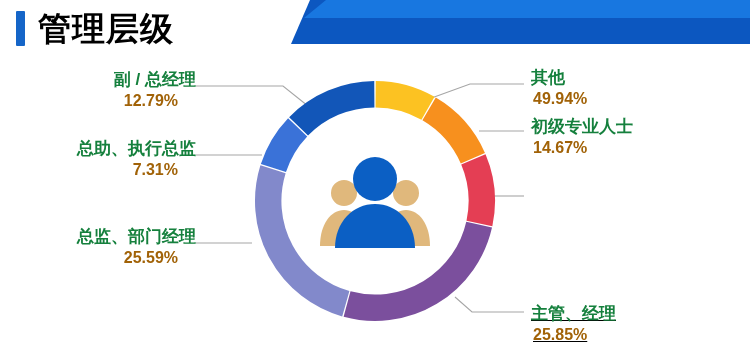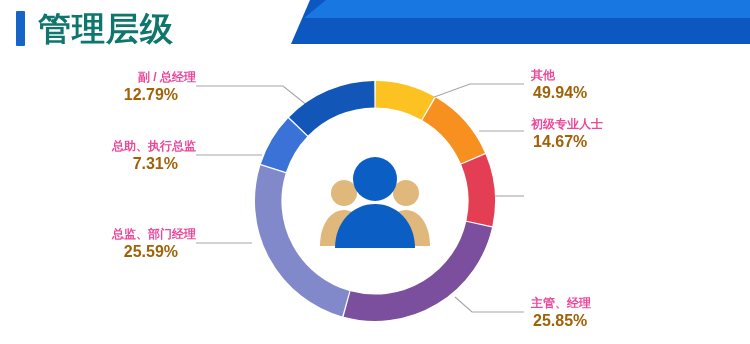--- a/index.html
+++ b/index.html
@@ -53,21 +53,21 @@
   }
   #heading-bar {
     width: 9px;
     height: 35px;
     background: #1565C8;
     border-radius: 1px;
   }
   #heading-text {
     font-size: 33px;
     font-weight: bold;
-    color: #0f766e;
+    color: #000000;
     letter-spacing: 1px;
     line-height: 1;
     white-space: nowrap;
   }
 
   
   #donut-area {
     position: absolute;
     left: 252px;
     top: 78px;
@@ -88,23 +88,23 @@
   }
 
   
   .label-block {
     position: absolute;
     white-space: nowrap;
   }
   .label-block.left  { text-align: right; }
   .label-block.right { text-align: left;  }
   .lbl-name {
-    font-size: 12px;
+    font-size: 17px;
     font-weight: bold;
-    color: #ec4899;
+    color: #15803d;
     line-height: 1.22;
   }
   .lbl-value {
     font-size: 16px;
     font-weight: bold;
     color: #a16207;
     line-height: 1.3;
   }
   .label-block.left  .lbl-value { padding-right: 18px; }
   .label-block.right .lbl-value { padding-left: 2px; }
@@ -175,21 +175,21 @@
 </div>
 
 <div class="label-block right" style="left:531px; top:117px;">
   <div class="lbl-name">初级专业人士</div>
   <div class="lbl-value">14.67%</div>
 </div>
 
 <div class="label-block right" style="left:531px; top:182px;">
 </div>
 
-<div class="label-block right" style="left:531px; top:296px;">
+<div class="label-block right" style="left:531px; top:304px;text-decoration:underline;">
   <div class="lbl-name">主管、经理</div>
   <div class="lbl-value">25.85%</div>
 </div>
 
 <div id="donut-area">
   <svg id="donut-svg" width="246" height="246" viewBox="0 0 246 246">
     <g id="donut-segments">
         <path d="M 123.65240001692446 16.201992648655093 A 106.80000000000001 106.80000000000001 0 0 1 175.98944913258154 30.27266702516698" fill="none" stroke="#FCC222" stroke-width="26.39999999999999"></path>
         <path d="M 177.1183444164041 30.92695944182431 A 106.80000000000001 106.80000000000001 0 0 1 220.86306144909335 80.23247489261294" fill="none" stroke="#F7901E" stroke-width="26.39999999999999"></path>
         <path d="M 221.3782487855466 81.43125975099676 A 106.80000000000001 106.80000000000001 0 0 1 227.42490472458826 145.3981979913712" fill="none" stroke="#E43E54" stroke-width="26.39999999999999"></path>

